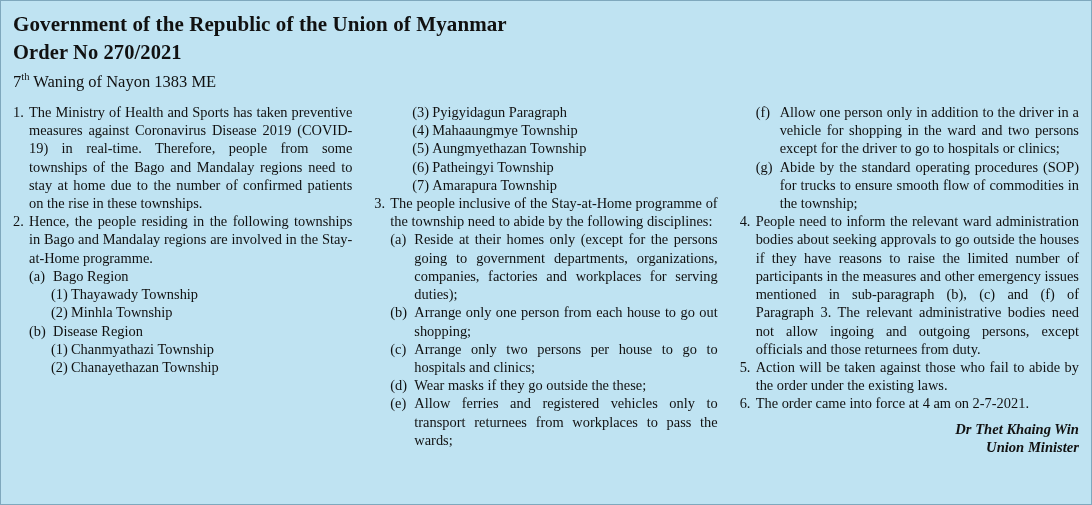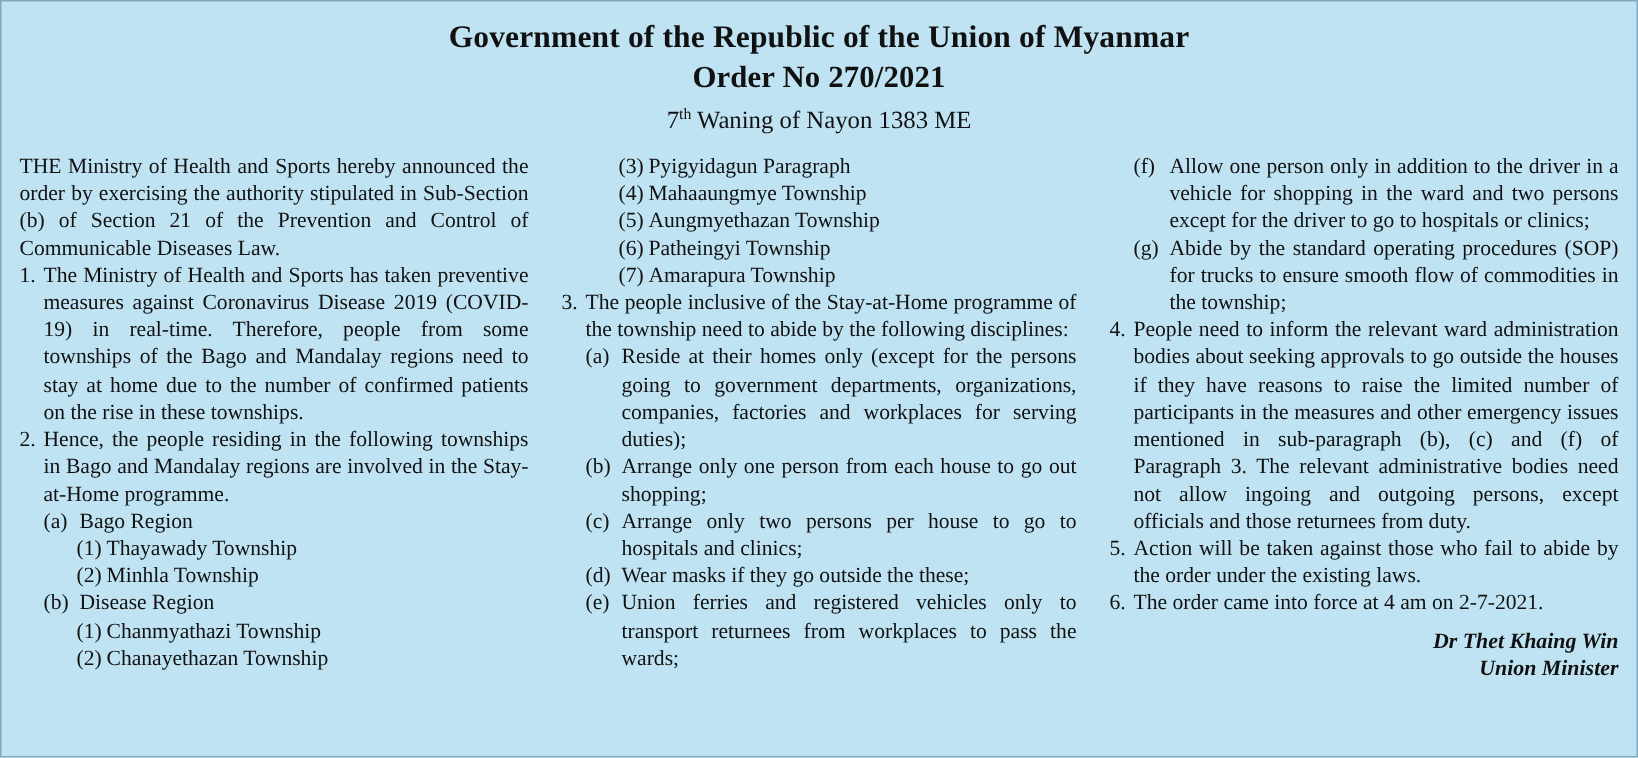--- a/index.html
+++ b/index.html
@@ -17,21 +17,20 @@
   .page {
     width: 1092px;
     height: 505px;
     box-sizing: border-box;
     border: 1px solid #7fa8bd;
     background: #bfe3f2;
     padding: 10px 12px 6px 12px;
     position: relative;
   }
   .header {
-    text-align: center;
   }
   .header .line1,
   .header .line2,
   .header .line3 {
     font-weight: bold;
     font-size: 21px;
     line-height: 1.32;
     letter-spacing: 0.1px;
   }
   .header .line3 {
@@ -106,21 +105,20 @@
 
   <div class="header">
     <div class="line1">Government of the Republic of the Union of Myanmar</div>
     <div class="line3">Order No 270/2021</div>
     <div class="line4"><span>7</span><sup>th</sup><span> Waning of Nayon 1383 ME</span></div>
   </div>
 
   <div class="columns">
 
     <div class="col left">
-      <p class="plain">THE Ministry of Health and Sports hereby announced the order by exercising the authority stipulated in Sub-Section (b) of Section 21 of the Prevention and Control of Communicable Diseases Law.</p>
 
       <div class="item">
         <span class="marker n">1.</span>
         <span class="body-text">The Ministry of Health and Sports has taken preventive measures against Coronavirus Disease 2019 (COVID-19) in real-time. Therefore, people from some townships of the Bago and Mandalay regions need to stay at home due to the number of confirmed patients on the rise in these townships.</span>
       </div>
 
       <div class="item">
         <span class="marker n">2.</span>
         <span class="body-text">Hence, the people residing in the following townships in Bago and Mandalay regions are involved in the Stay-at-Home programme.</span>
       </div>
@@ -190,21 +188,21 @@
       <div class="item indent1">
         <span class="marker a">(c)</span>
         <span class="body-text">Arrange only two persons per house to go to hospitals and clinics;</span>
       </div>
       <div class="item indent1">
         <span class="marker a">(d)</span>
         <span class="body-text">Wear masks if they go outside the these;</span>
       </div>
       <div class="item indent1">
         <span class="marker a">(e)</span>
-        <span class="body-text">Union ferries and registered vehicles only to transport returnees from workplaces to pass the wards;</span>
+        <span class="body-text">Allow ferries and registered vehicles only to transport returnees from workplaces to pass the wards;</span>
       </div>
     </div>
 
     <div class="col right">
       <div class="item indent1">
         <span class="marker a">(f)</span>
         <span class="body-text">Allow one person only in addition to the driver in a vehicle for shopping in the ward and two persons except for the driver to go to hospitals or clinics;</span>
       </div>
       <div class="item indent1">
         <span class="marker a">(g)</span>

